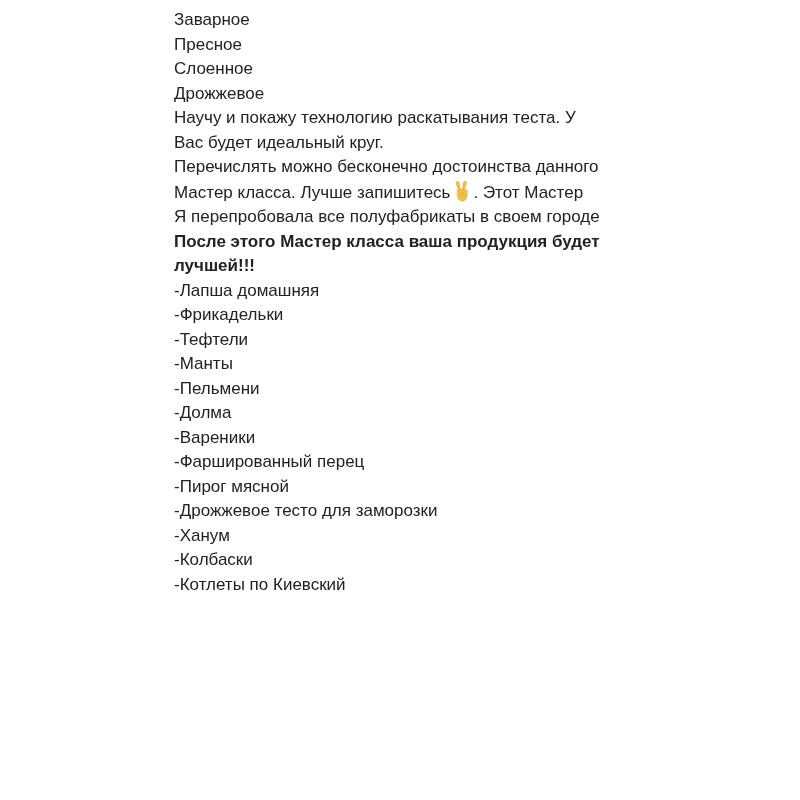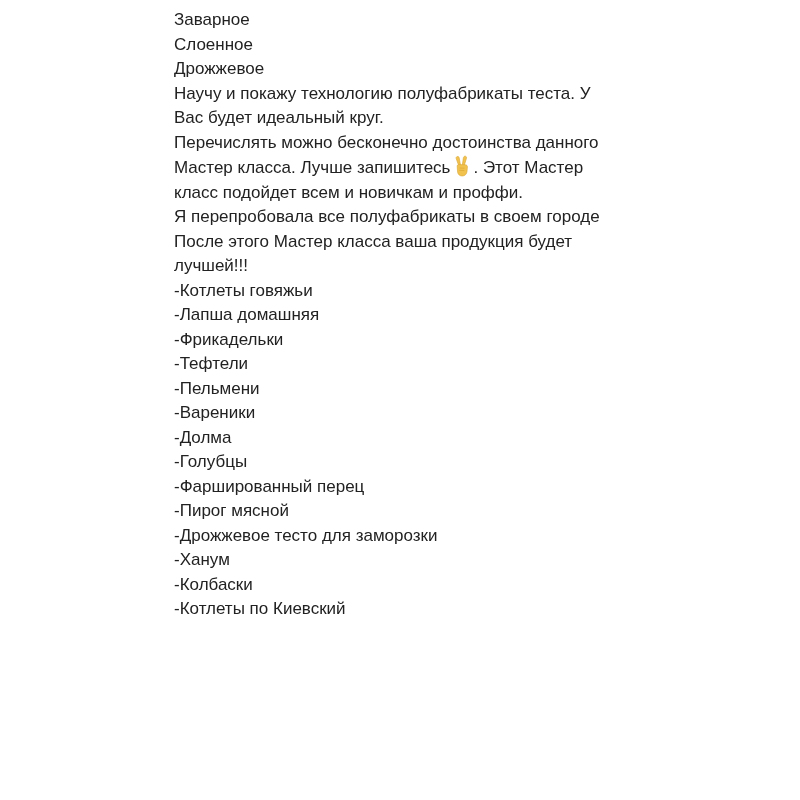--- a/index.html
+++ b/index.html
@@ -24,69 +24,68 @@
       font-family: "Liberation Sans", sans-serif;
       font-size: 17px;
       line-height: 24.5px;
       color: #222222;
     }
     .line {
       white-space: nowrap;
       display: block;
     }
     .bold {
-      font-weight: normal;
+      font-weight: bold;
     }
     .emoji {
       display: inline-block;
       width: 20px;
       height: 22px;
       vertical-align: -4px;
       margin: 0 1px 0 2px;
     }
   </style>
 </head>
 <body>
 
 <div class="page">
   <div class="content">
 
     <span class="line">Заварное</span>
+    <span class="line">Пресное</span>
     <span class="line">Слоенное</span>
     <span class="line">Дрожжевое</span>
 
-    <span class="line">Научу и покажу технологию полуфабрикаты теста. У</span>
+    <span class="line">Научу и покажу технологию раскатывания теста. У</span>
     <span class="line">Вас будет идеальный круг.</span>
 
     <span class="line">Перечислять можно бесконечно достоинства данного</span>
     <span class="line">
       <span>Мастер класса. Лучше запишитесь</span><span class="emoji"><svg width="20" height="22" viewBox="0 0 20 22">
           <path d="M5.5 1.5 C4.4 1.6 3.9 2.5 4.2 3.6 L6.8 11 L8.6 10.4 L7.2 2.9 C7 1.9 6.4 1.4 5.5 1.5 Z" fill="#F2C24F" stroke="#D9A634" stroke-width="0.6"></path>
           <path d="M13.2 1.2 C12.3 1.1 11.6 1.7 11.4 2.7 L10.2 10.5 L12.1 10.9 L14.5 3.2 C14.8 2.1 14.2 1.3 13.2 1.2 Z" fill="#F2C24F" stroke="#D9A634" stroke-width="0.6"></path>
           <path d="M5.2 11.5 C5 10.3 5.9 9.6 7.1 9.6 L13.4 9.8 C14.8 9.9 15.6 10.8 15.4 12.1 L15 16.5 C14.7 19.3 12.7 21 10.2 21 C7.7 21 5.9 19.4 5.6 17 Z" fill="#F2C24F" stroke="#D9A634" stroke-width="0.6"></path>
           <path d="M7.5 13 L12.5 13.2" stroke="#D9A634" stroke-width="0.7" fill="none"></path>
           <path d="M7.2 15.3 L12.3 15.5" stroke="#D9A634" stroke-width="0.7" fill="none"></path>
         </svg></span><span>. Этот Мастер</span>
     </span>
-    <span class="line">класс подойдет всем и новичкам и проффи.</span>
 
     <span class="line">Я перепробовала все полуфабрикаты в своем городе</span>
 
     <span class="line bold">После этого Мастер класса ваша продукция будет</span>
     <span class="line bold">лучшей!!!</span>
 
 
-    <span class="line">-Котлеты говяжьи</span>
     <span class="line">-Лапша домашняя</span>
     <span class="line">-Фрикадельки</span>
     <span class="line">-Тефтели</span>
+    <span class="line">-Манты</span>
     <span class="line">-Пельмени</span>
+    <span class="line">-Долма</span>
     <span class="line">-Вареники</span>
-    <span class="line">-Долма</span>
-    <span class="line">-Голубцы</span>
     <span class="line">-Фаршированный перец</span>
     <span class="line">-Пирог мясной</span>
     <span class="line">-Дрожжевое тесто для заморозки</span>
     <span class="line">-Ханум</span>
     <span class="line">-Колбаски</span>
     <span class="line">-Котлеты по Киевский</span>
 
   </div>
 </div>
 

